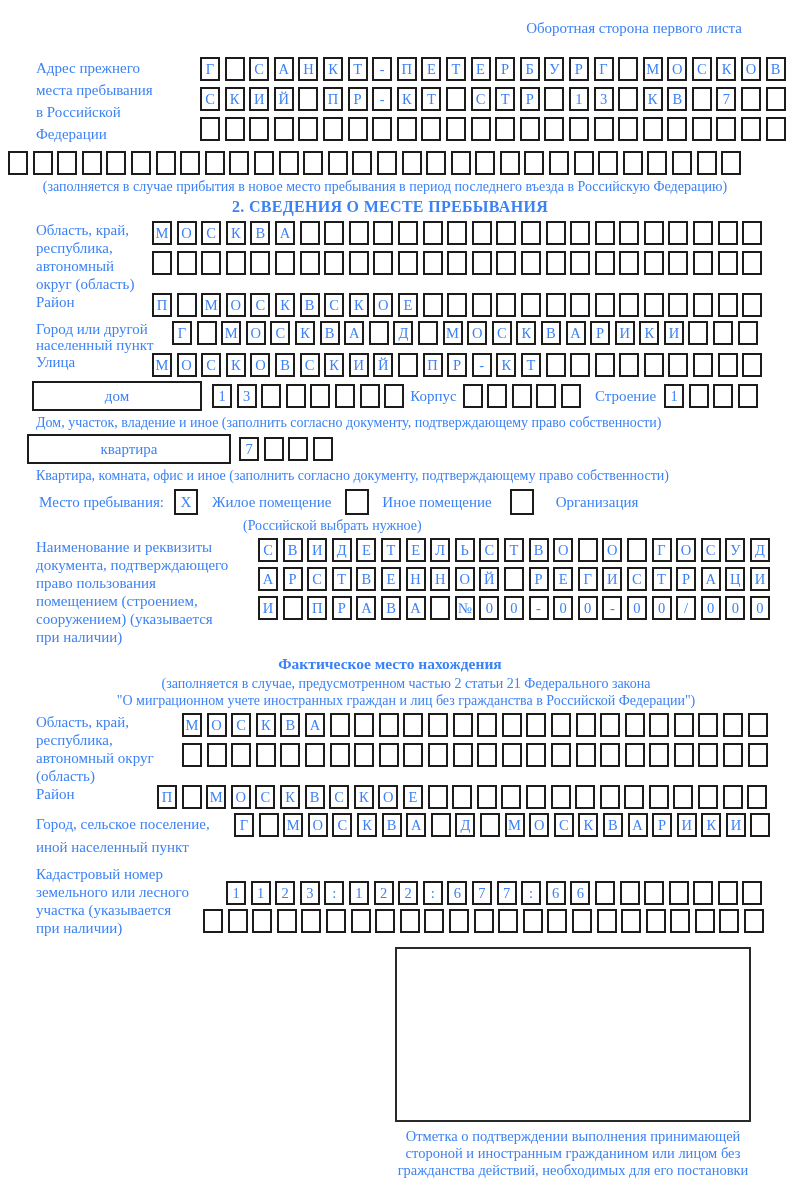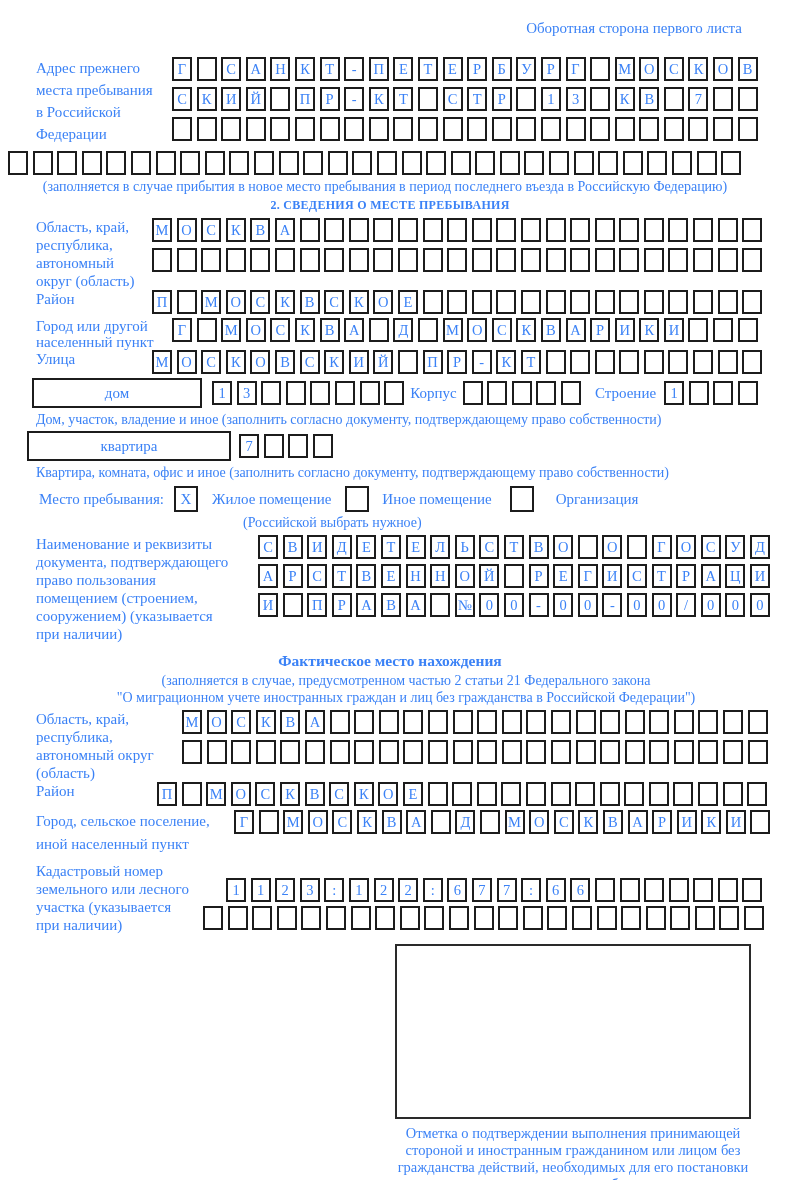--- a/index.html
+++ b/index.html
@@ -19,21 +19,21 @@
   .cell{
     box-sizing:border-box;flex:0 0 auto;width:20px;height:24px;
     border:2px solid #1c1c1c;display:flex;align-items:center;justify-content:center;
     font-size:14.5px;background:#fff;
   }
   .checkbox-cells .cell{width:24px;height:26px;font-size:15px;}
   .fullrow{padding-left:8px;margin-top:6px;}
   .caption{font-size:14px;line-height:17px;margin-top:3px;}
   .caption-center{text-align:center;width:770px;}
   .caption-left{padding-left:36px;}
-  .h2{font-size:12px;font-weight:bold;text-align:center;width:780px;margin-top:3px;margin-bottom:5px;letter-spacing:.3px;}
+  .h2{font-size:16px;font-weight:bold;text-align:center;width:780px;margin-top:3px;margin-bottom:5px;letter-spacing:.3px;}
   .h3{font-size:15.5px;font-weight:bold;text-align:center;width:780px;margin-top:9px;margin-bottom:0;}
   .widebox{
     box-sizing:border-box;border:2px solid #1c1c1c;height:30px;
     display:flex;align-items:center;justify-content:center;font-size:15px;flex:0 0 auto;background:#fff;
   }
   .house-row{display:flex;align-items:center;padding-left:32px;margin-top:4px;}
   .house-row .inline-lbl{font-size:15px;margin:0 6px;}
   .apt-row{display:flex;align-items:center;padding-left:27px;margin-top:3px;}
   .stay-row{display:flex;align-items:center;padding-left:39px;margin-top:5px;font-size:15px;}
   .mt2{margin-top:2px;} .mt4{margin-top:4px;} .mt6{margin-top:6px;}
@@ -47,21 +47,21 @@
   }
   .s3notes{width:780px;text-align:center;font-size:14px;line-height:17px;margin-top:2px;margin-left:16px;}
 </style>
 </head>
 <body>
 
 <div class="page">
 
   <div class="top-note">Оборотная сторона первого листа</div>
 
-  <div class="frow" style="margin-top:20px;">
+  <div class="frow" style="margin-top:20px;gap:28px;">
     <div class="lbl w136" style="line-height:22px;">Адрес прежнего<br>места пребывания<br>в Российской<br>Федерации</div>
     <div class="cellcol">
       <div class="cells">
           <span class="cell">Г</span>
           <span class="cell"></span>
           <span class="cell">С</span>
           <span class="cell">А</span>
           <span class="cell">Н</span>
           <span class="cell">К</span>
           <span class="cell">Т</span>

